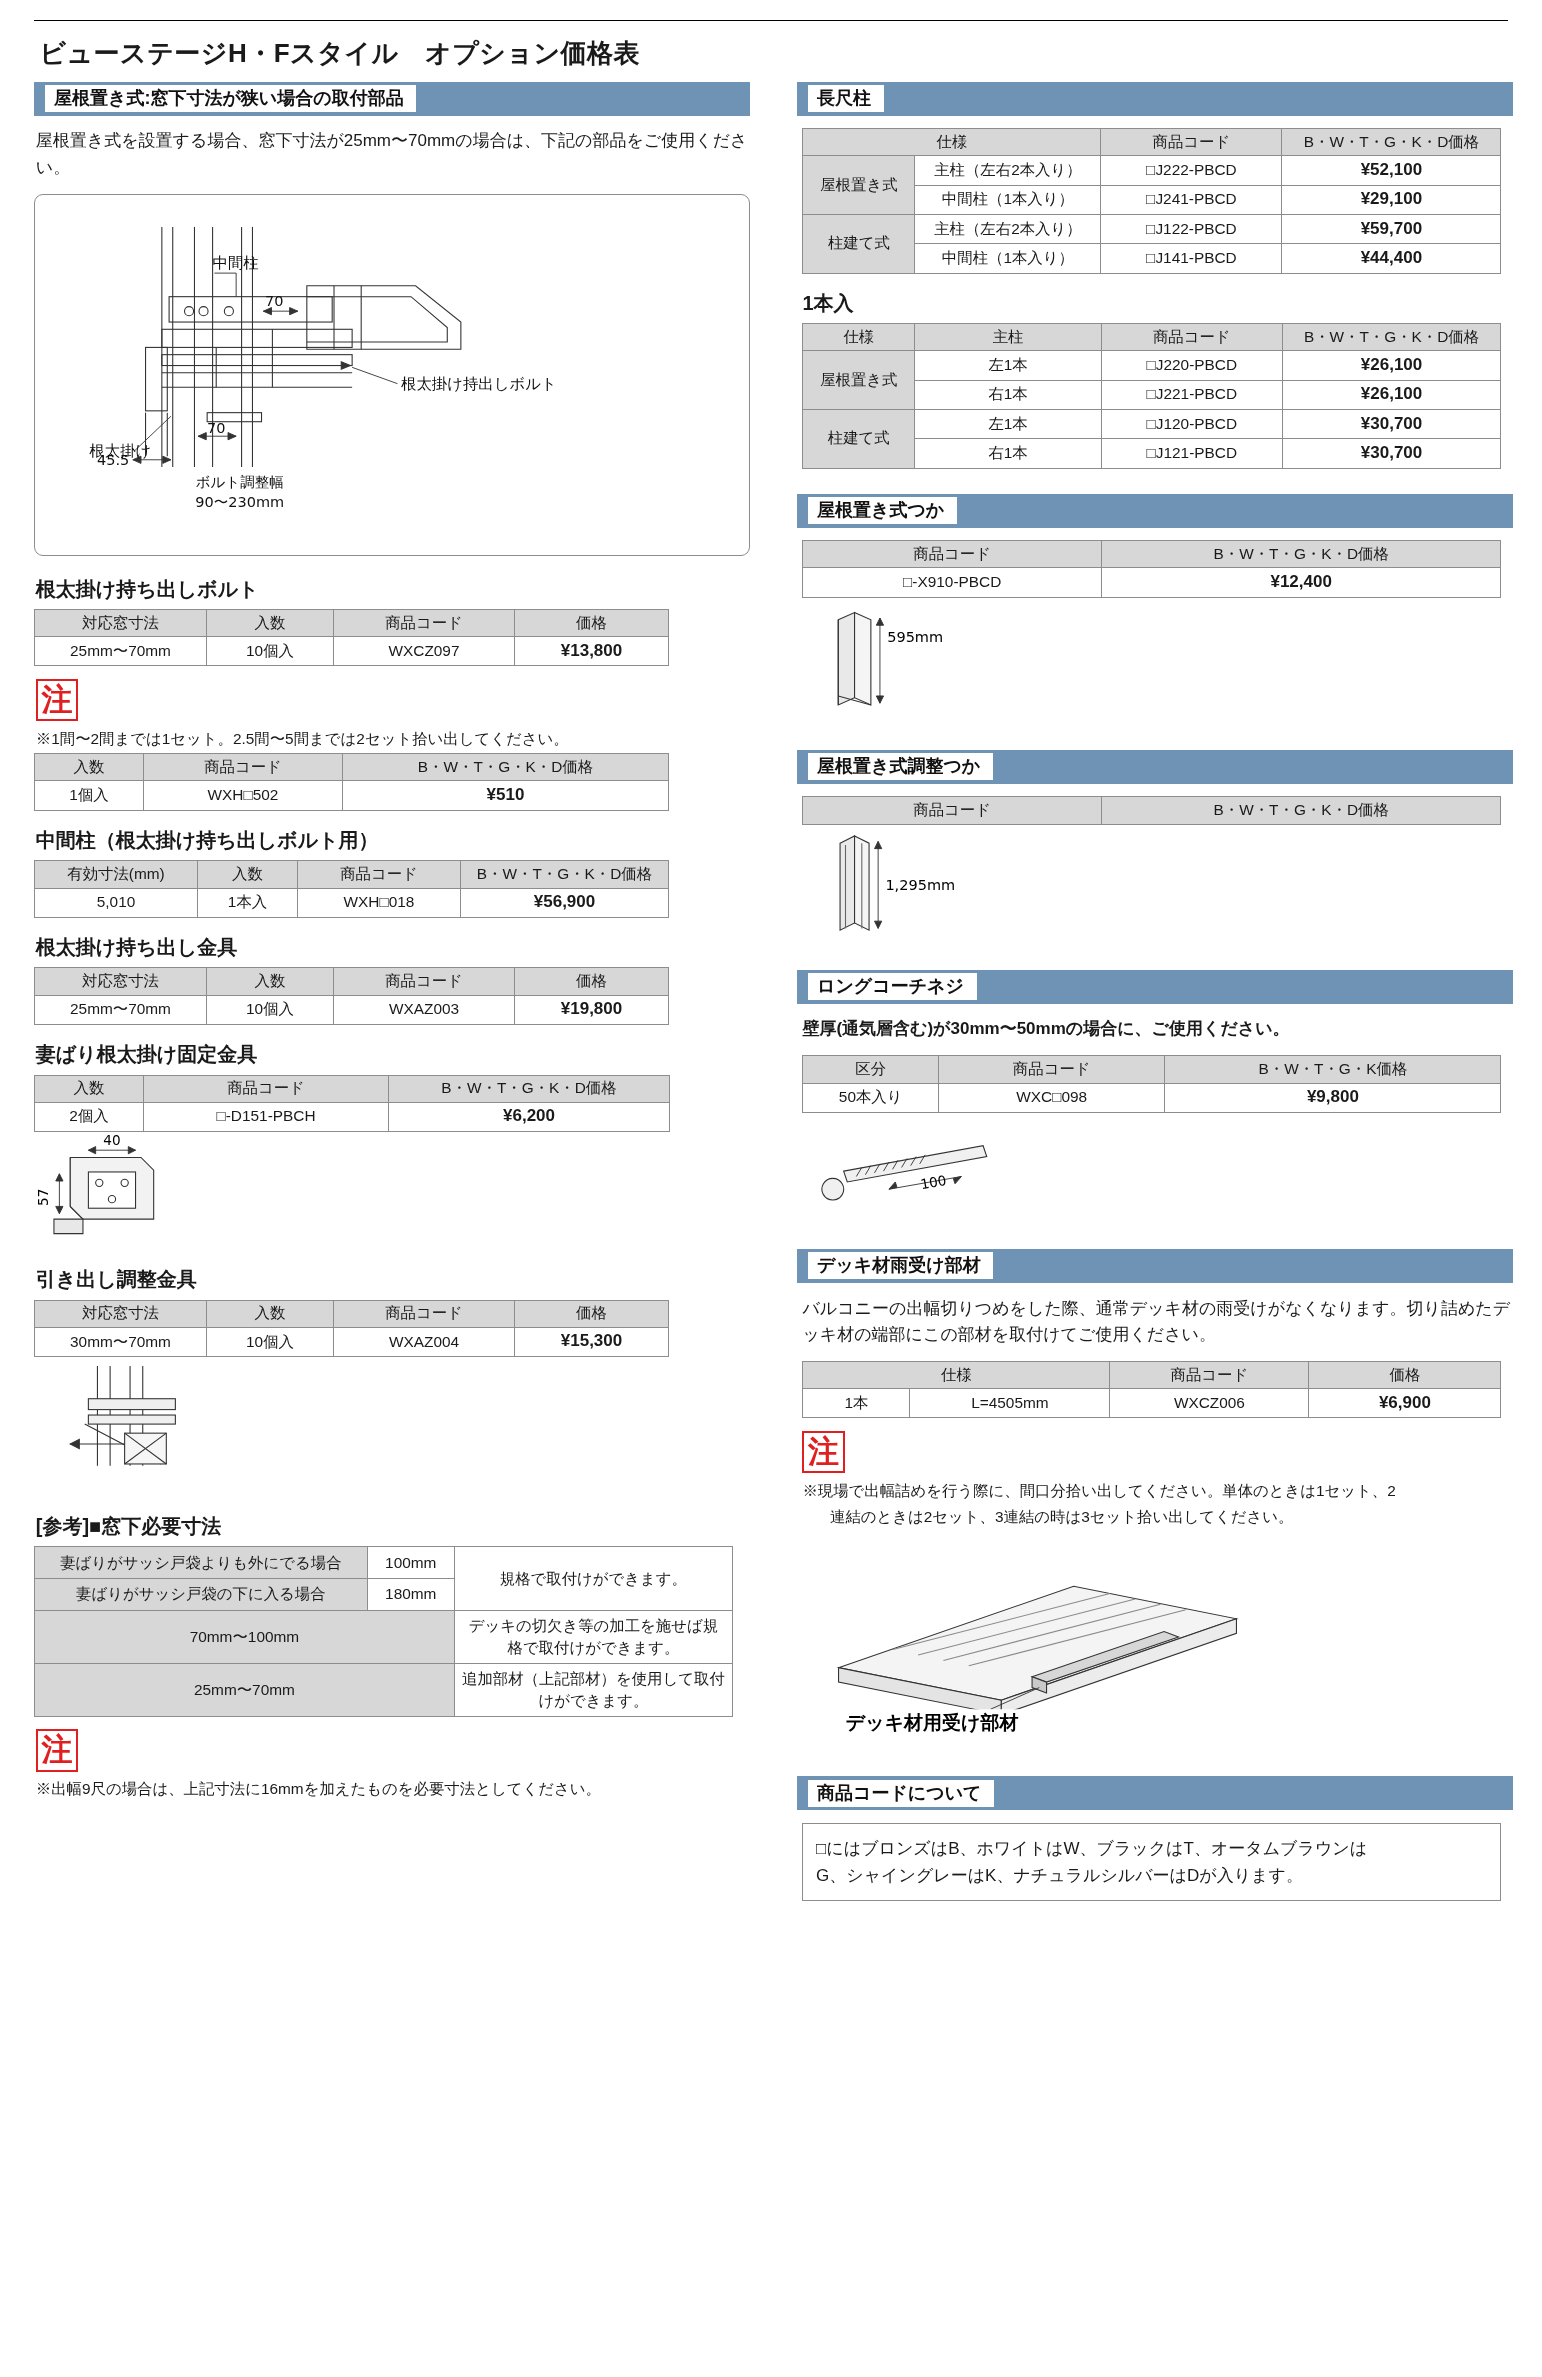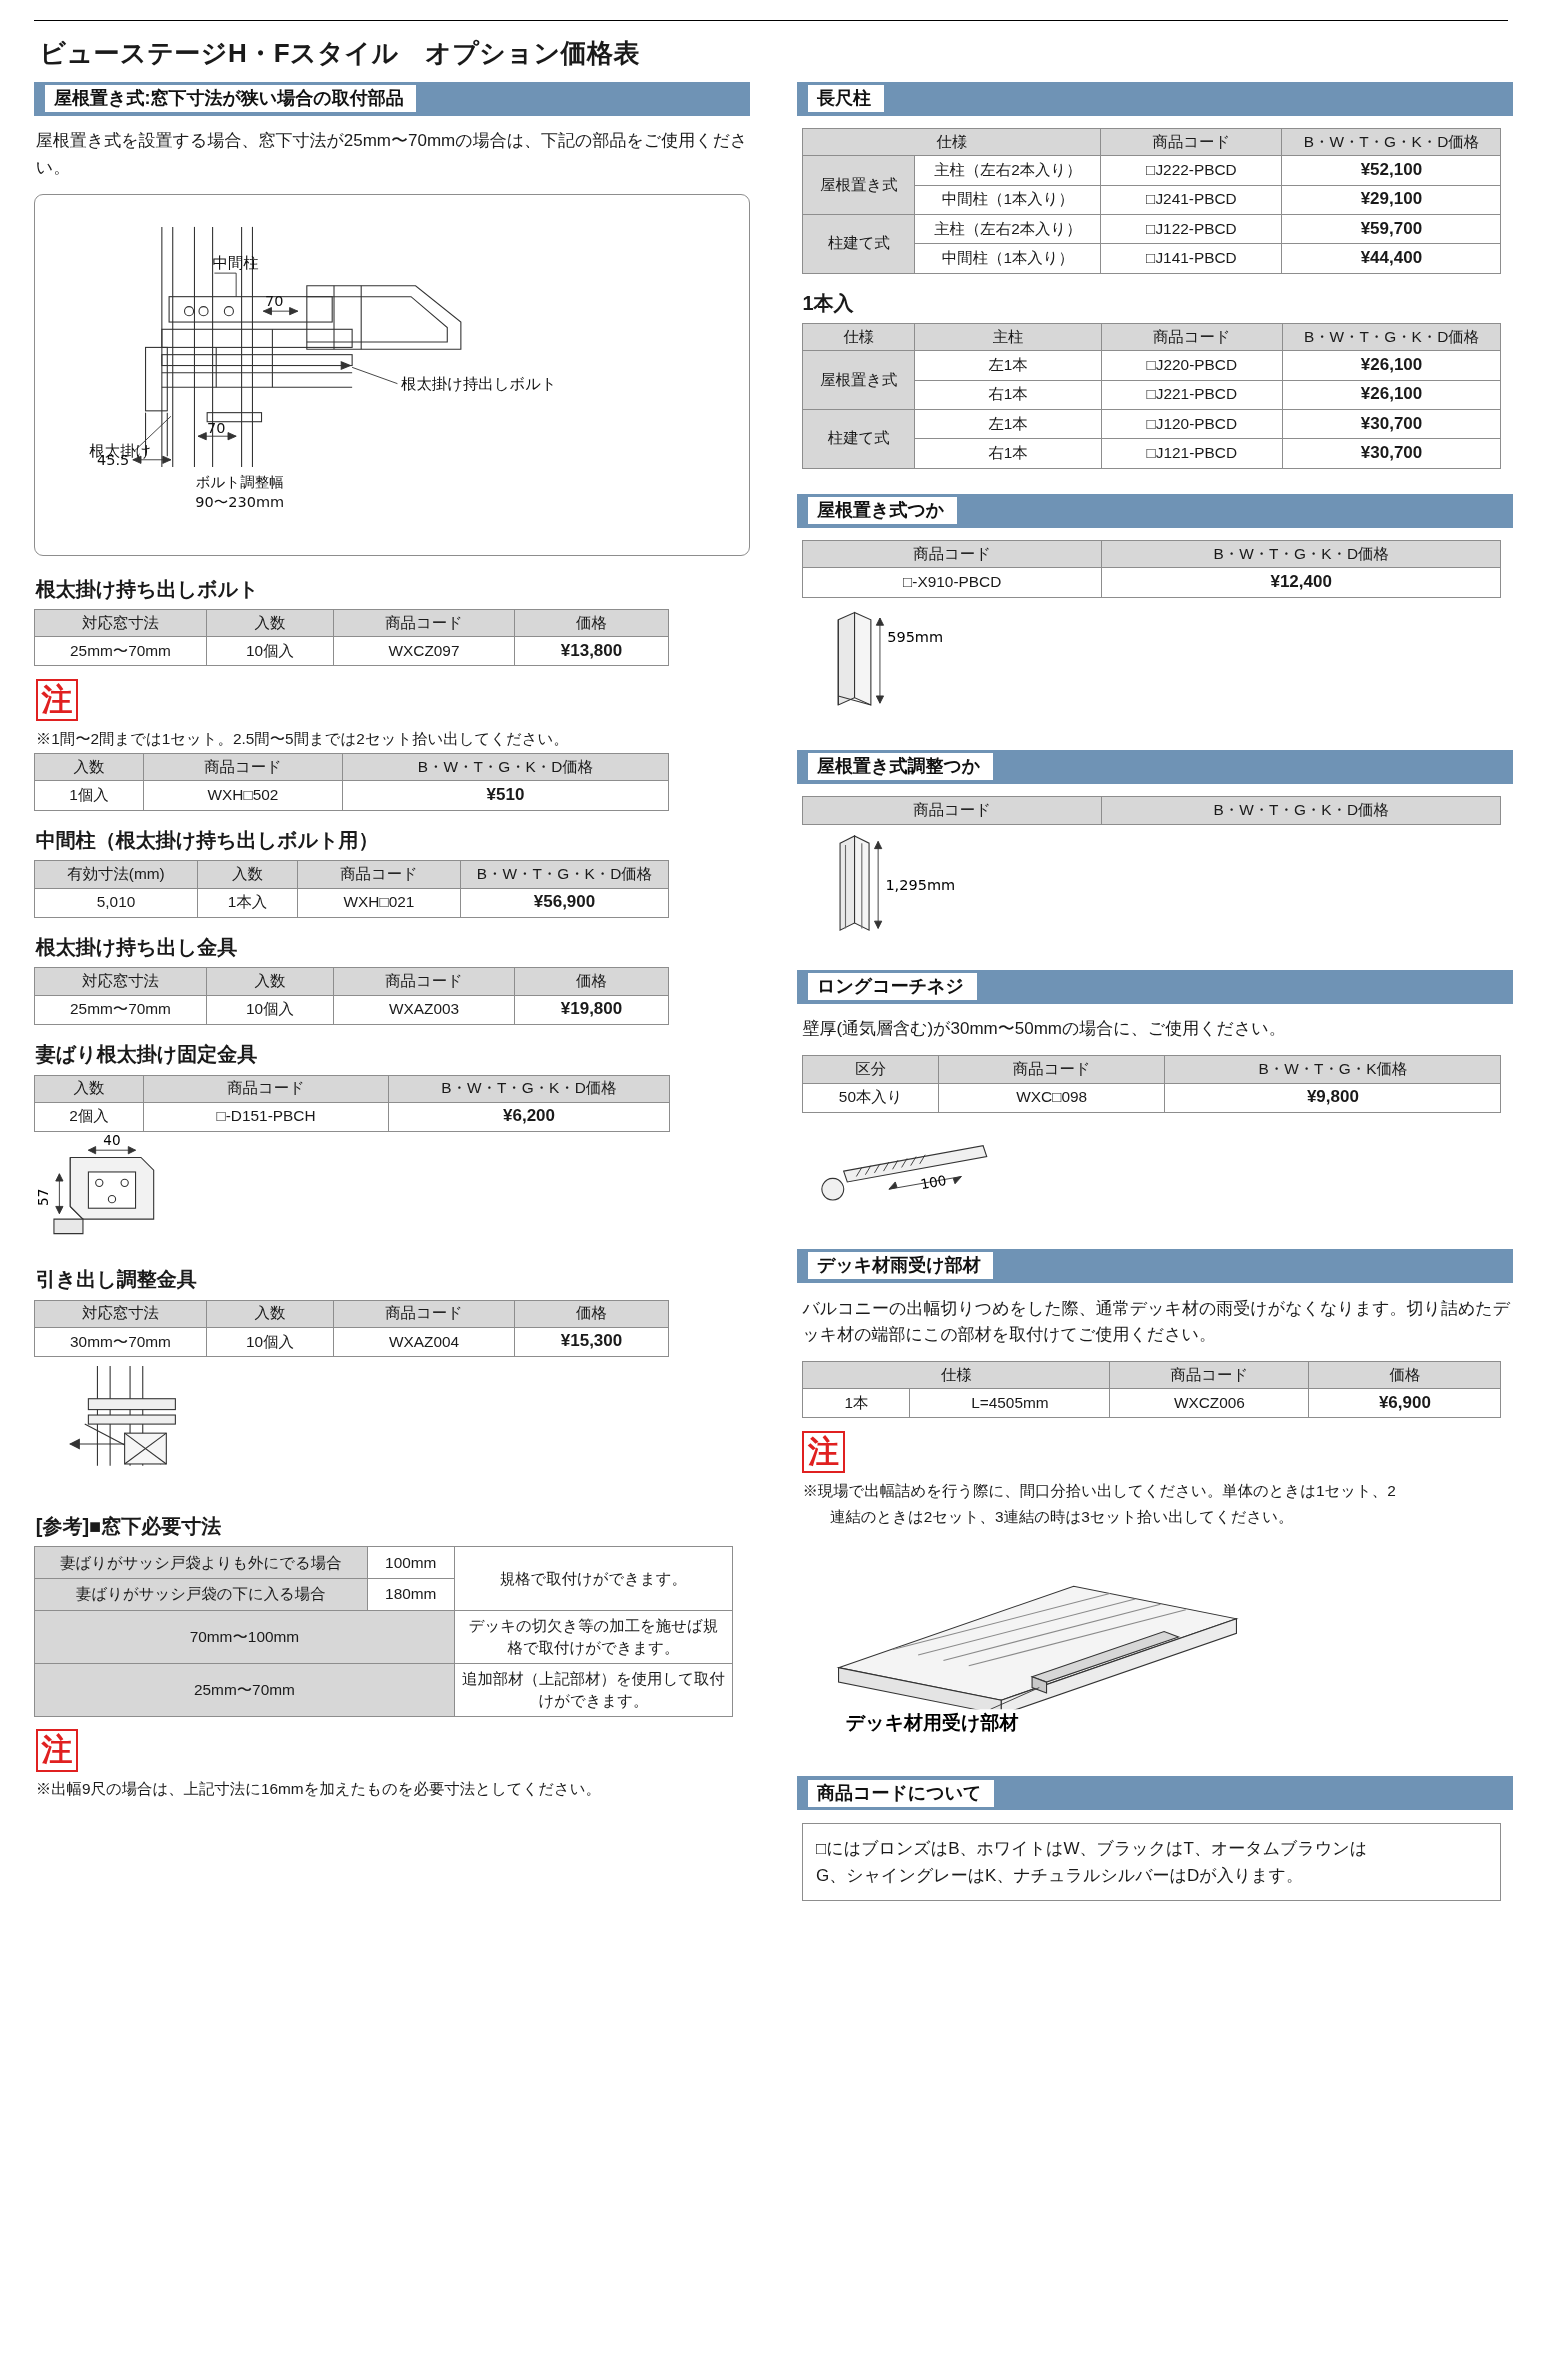--- a/index.html
+++ b/index.html
@@ -226,21 +226,21 @@
         <tbody>
             <tr>
           <th style="width:163px">有効寸法(mm)</th>
           <th style="width:100px">入数</th>
           <th style="width:163px">商品コード</th>
           <th style="width:208px">B・W・T・G・K・D価格</th>
         </tr>
         <tr>
           <td>5,010</td>
           <td>1本入</td>
-          <td>WXH□021</td>
+          <td>WXH□018</td>
           <td class="price">¥56,900</td>
         </tr>
       </tbody>
         </table>
 
       
       <div class="sub-head">根太掛け持ち出し金具</div>
       <table class="t">
         <tbody>
             <tr>
@@ -506,21 +506,21 @@
           <text x="92" y="72" font-size="16" font-family="DejaVu Sans, sans-serif">1,295mm</text>
         </svg>
       </div>
 
       <div class="spacer-20"></div>
 
       
       <div class="bar">
         <span class="bar-label">ロングコーチネジ</span>
       </div>
-      <p class="lead" style="margin-left:5.4px;">壁厚(通気層含む)が30mm〜50mmの場合に、ご使用ください。</p>
+      <p class="lead" style="margin-left:5.4px;font-weight:bold;">壁厚(通気層含む)が30mm〜50mmの場合に、ご使用ください。</p>
       <table class="t" style="width:699px;margin-left:5.4px;">
         <tbody>
             <tr>
           <th style="width:136px">区分</th>
           <th style="width:227px">商品コード</th>
           <th style="width:337px">B・W・T・G・K価格</th>
         </tr>
         <tr>
           <td>50本入り</td>
           <td>WXC□098</td>

